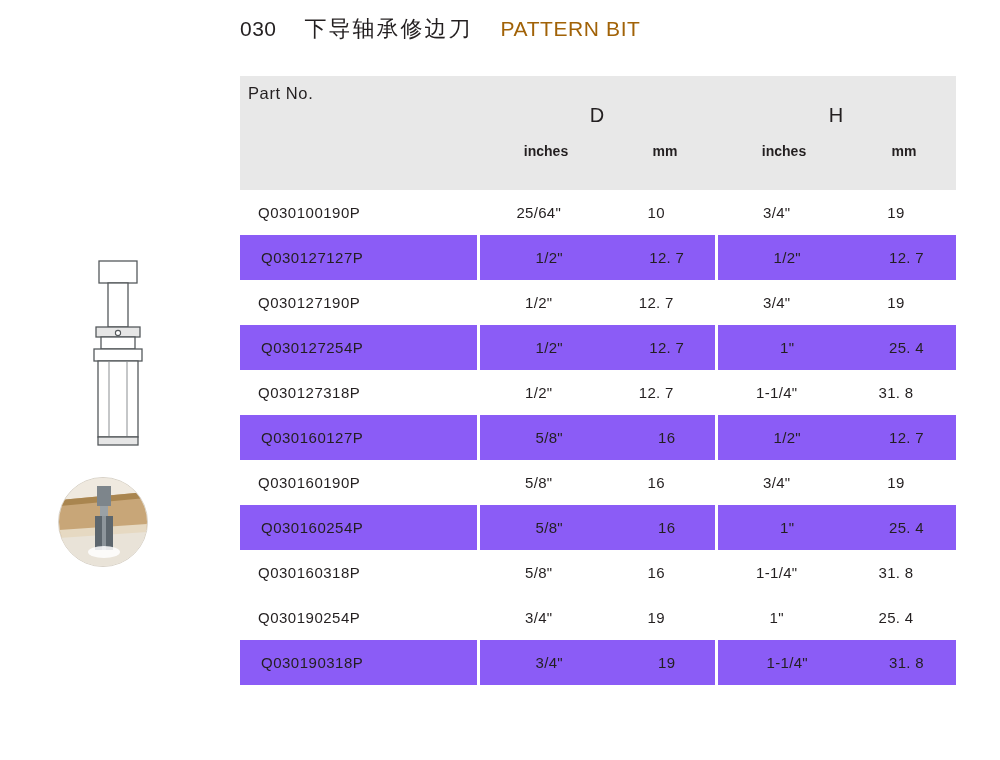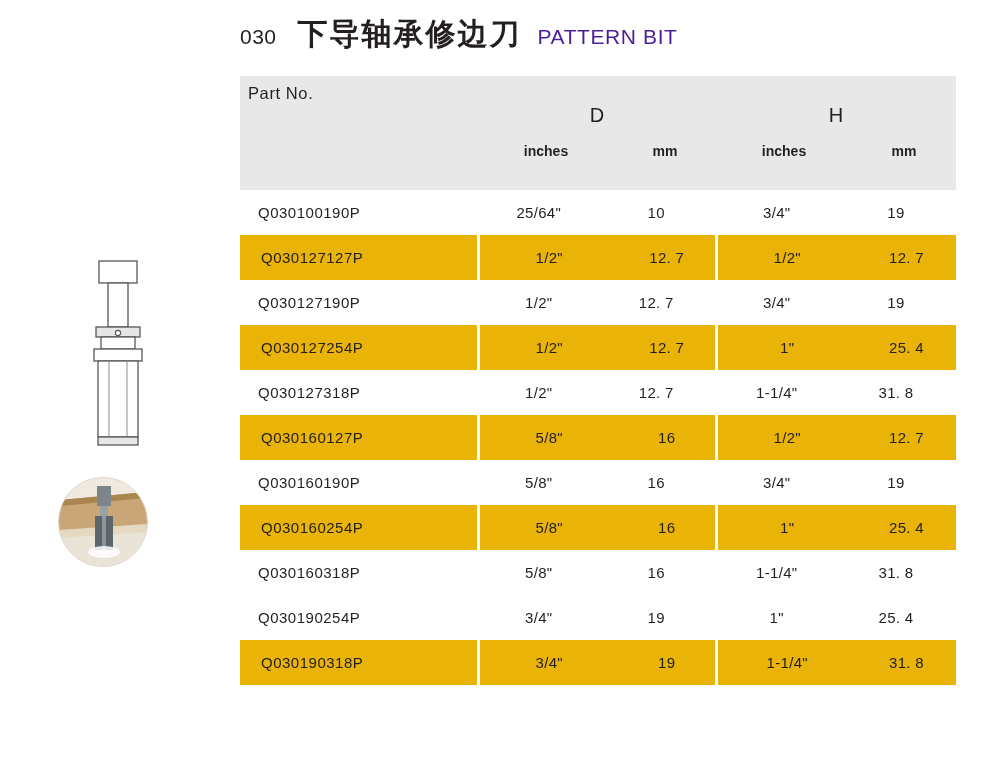--- a/index.html
+++ b/index.html
@@ -29,31 +29,30 @@
     display: flex;
     align-items: baseline;
     white-space: nowrap;
   }
   .header .code {
     font-size: 21px;
     letter-spacing: 0.5px;
     color: #231f20;
   }
   .header .cn {
-    font-size: 30px;
-    margin-left: 21px;
+    font-size: 22px;
+    margin-left: 28px;
     letter-spacing: 2px;
     color: #231f20;
-    font-weight: bold;
   }
   .header .en {
     font-size: 21px;
-    margin-left: 16px;
+    margin-left: 28px;
     letter-spacing: 0.6px;
-    color: #4c1d95;
+    color: #a16207;
   }
 
   
   .illus {
     position: absolute;
     left: 40px;
     top: 255px;
     width: 160px;
   }
   .bit-drawing {
@@ -136,21 +135,21 @@
     padding: 0;
     text-align: center;
     letter-spacing: 0.3px;
   }
   tbody td.part {
     text-align: left;
     padding-left: 18px;
     letter-spacing: 0.5px;
   }
   tbody tr.alt td {
-    background: #eab308;
+    background: #8b5cf6;
     padding-left: 21px;
   }
   tbody tr td.sep {
     border-left: 3px solid #ffffff;
   }
   tbody tr.alt td.sep {
     border-left: 3px solid #ffffff;
   }
 </style>
 </head>

